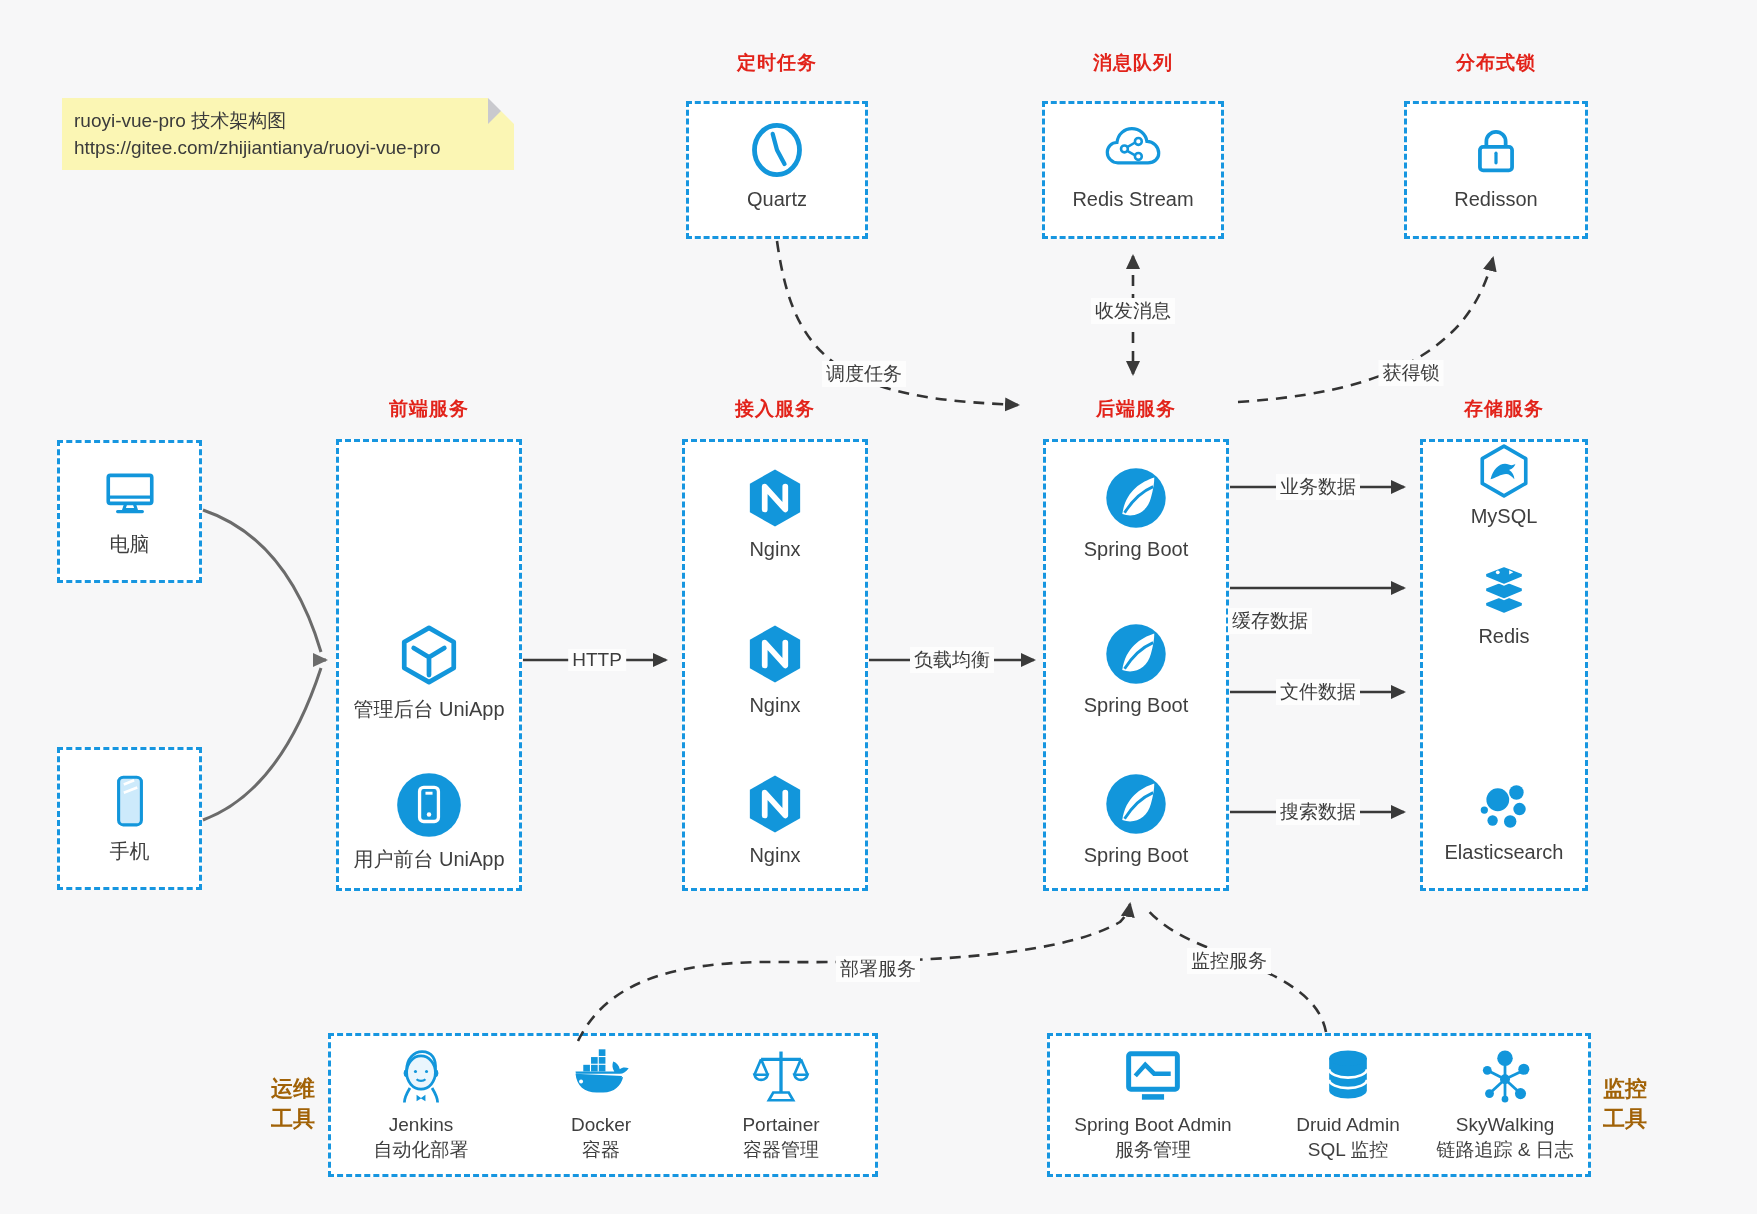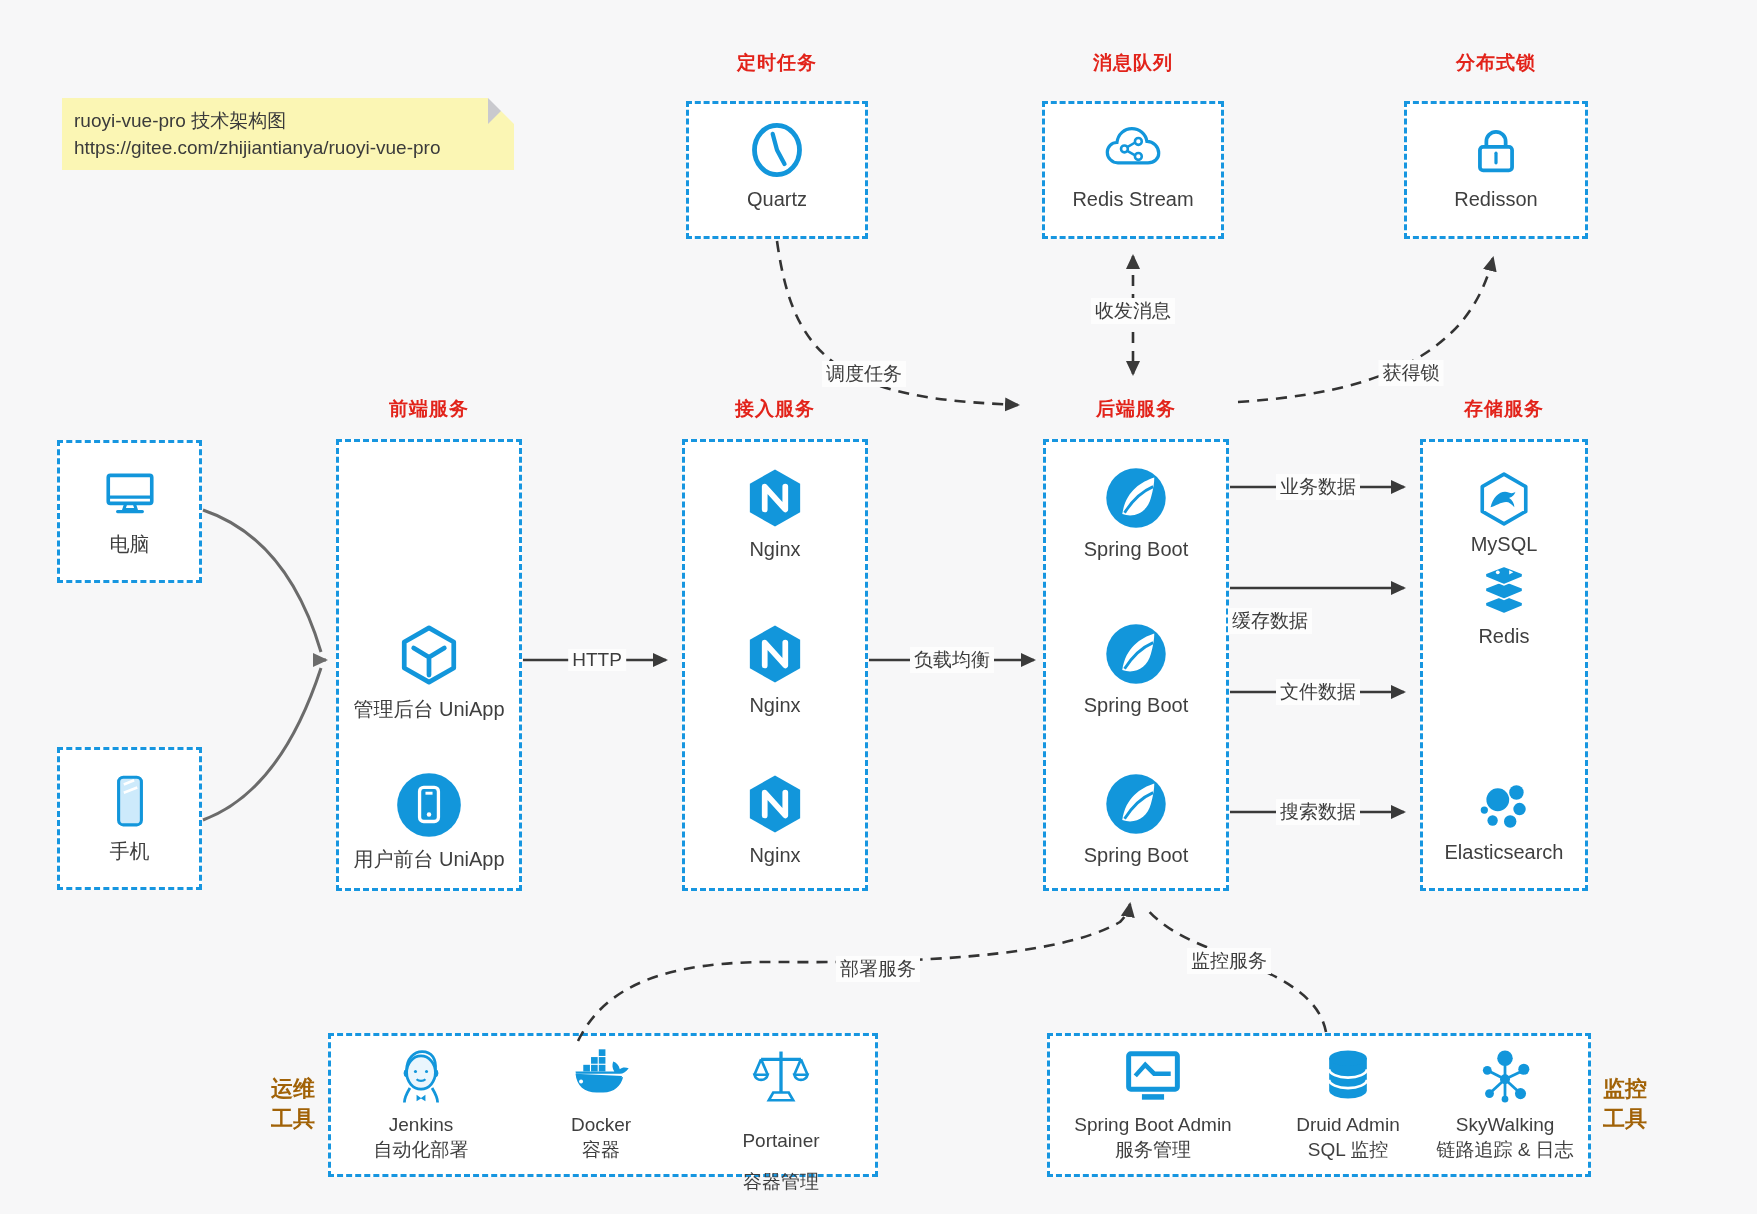--- a/index.html
+++ b/index.html
@@ -165,21 +165,21 @@
       <svg class="icon" width="64" height="64" viewBox="0 0 56 56">
         <circle cx="28" cy="28" r="26" fill="#1296db"></circle>
         <path d="M44 10 C 32 14 19 22 16 42 C 27 46 38 40 41 28 C 43 21 44 15 44 10 Z" fill="#ffffff"></path>
         <path d="M18 41 C 26 28 36 21 43 18" stroke="#1296db" stroke-width="2.5" fill="none"></path>
       </svg>
       <div class="node-label">Spring Boot</div>
     </div>
   </div>
 
   <div class="box col-box" style="left:1420px;width:168px;">
-    <div class="slot node" style="top:28px;">
+    <div class="slot node" style="top:0;">
       <svg class="icon" width="58" height="58" viewBox="0 0 56 56">
         <polygon points="28,4 49,16 49,40 28,52 7,40 7,16" fill="none" stroke="#1296db" stroke-width="3.5" stroke-linejoin="round"></polygon>
         <path d="M15 36 C 17 27 23 21 29 21 C 33 21 35 24 39 21 C 38 25 35 26 33 27 C 36 29 38 32 38 36 C 35 33 33 31 30 31 C 25 31 20 35 15 36 Z" fill="#1296db"></path>
       </svg>
       <div class="node-label" style="margin-top:5px;">MySQL</div>
     </div>
     <div class="slot node" style="top:120px;">
       <svg class="icon" width="58" height="58" viewBox="0 0 56 56">
         <g fill="#1296db" stroke="#ffffff" stroke-width="1.6">
           <polygon points="28,32 46,39 46,42.5 28,50 10,42.5 10,39"></polygon>
@@ -230,21 +230,21 @@
           <rect x="19" y="10" width="6" height="6"></rect>
         <rect x="26" y="10" width="6" height="6"></rect>
           <rect x="26" y="3" width="6" height="6"></rect>
         <path d="M5 25 H45 C48 25 51 23 53 20 C50 19 47 19 45 21 C44 17 42 15 39 14 C38 17 38 20 40 23 H5 C6 34 13 41 24 41 H30 C39 41 45 35 47 27"></path>
         <path d="M5 25 C 6 36 13 42 24 42 H 30 C 40 42 46 36 48 28 C 45 29 42 29 40 27 H 8 Z"></path>
         <circle cx="10" cy="32" r="1.8" fill="#ffffff"></circle>
       </svg>
       <div class="small-label" style="margin-top:4px;">Docker</div>
       <div class="small-label">容器</div>
     </div>
-    <div class="b-item" style="left:370px;width:160px;gap:16px;">
+    <div class="b-item" style="left:370px;width:160px;">
       <svg class="icon" width="62" height="62" viewBox="0 0 56 56" fill="none" stroke="#1296db">
         <line x1="28" y1="5" x2="28" y2="42" stroke-width="3"></line>
         <line x1="10" y1="12" x2="46" y2="12" stroke-width="3"></line>
         <path d="M10 12 L4 26 M10 12 L16 26" stroke-width="2.4"></path>
         <path d="M4 26 a6.2 6.2 0 0 0 12 0 Z" stroke-width="2.4"></path>
         <path d="M46 12 L40 26 M46 12 L52 26" stroke-width="2.4"></path>
         <path d="M40 26 a6.2 6.2 0 0 0 12 0 Z" stroke-width="2.4"></path>
         <path d="M21 42 h14 l4 7 H17 Z" stroke-width="2.4"></path>
       </svg>
       <div class="small-label" style="margin-top:4px;">Portainer</div>

